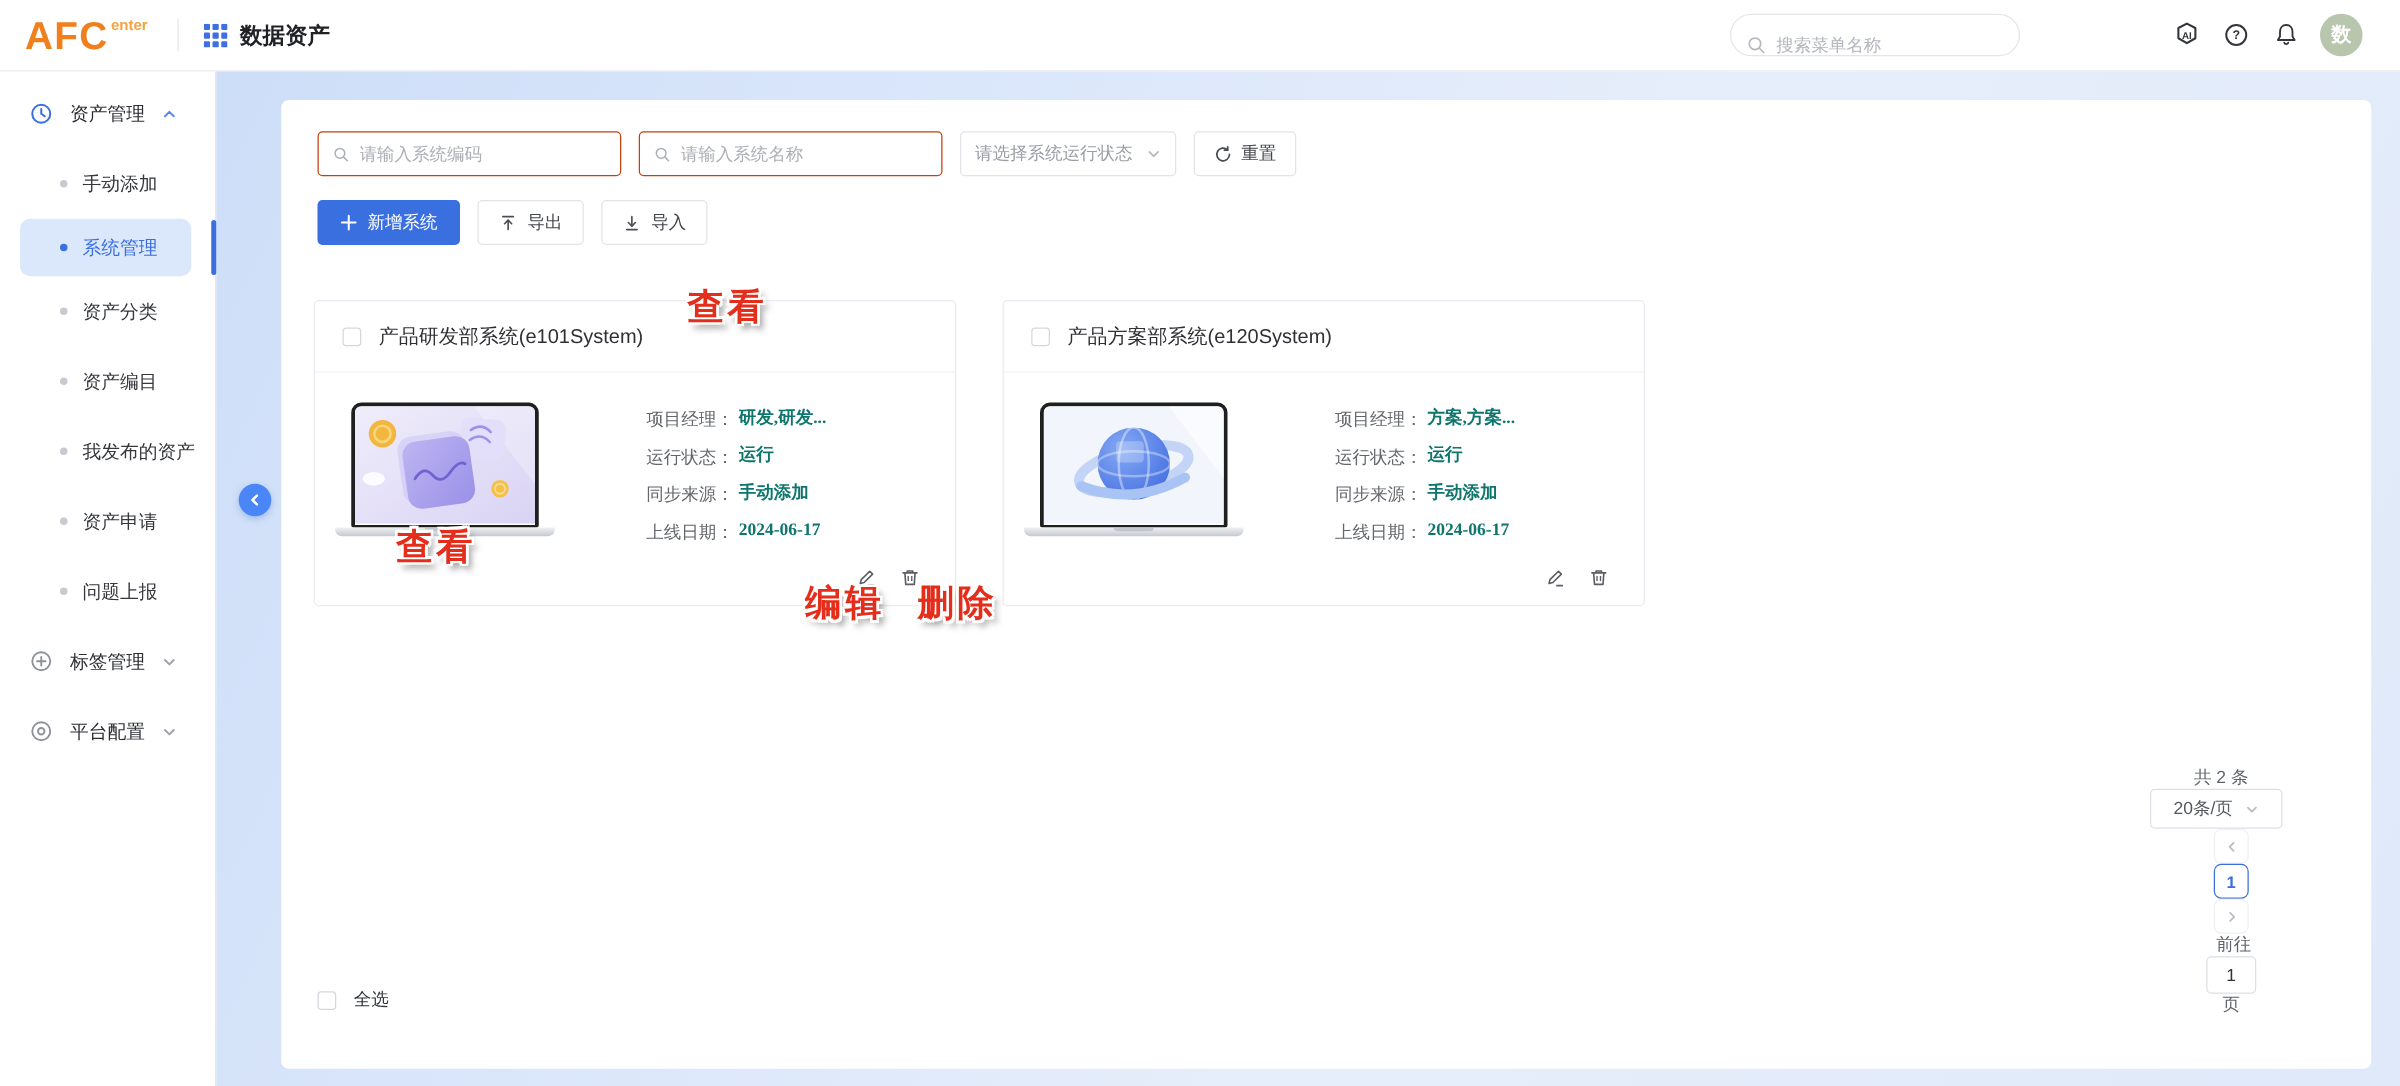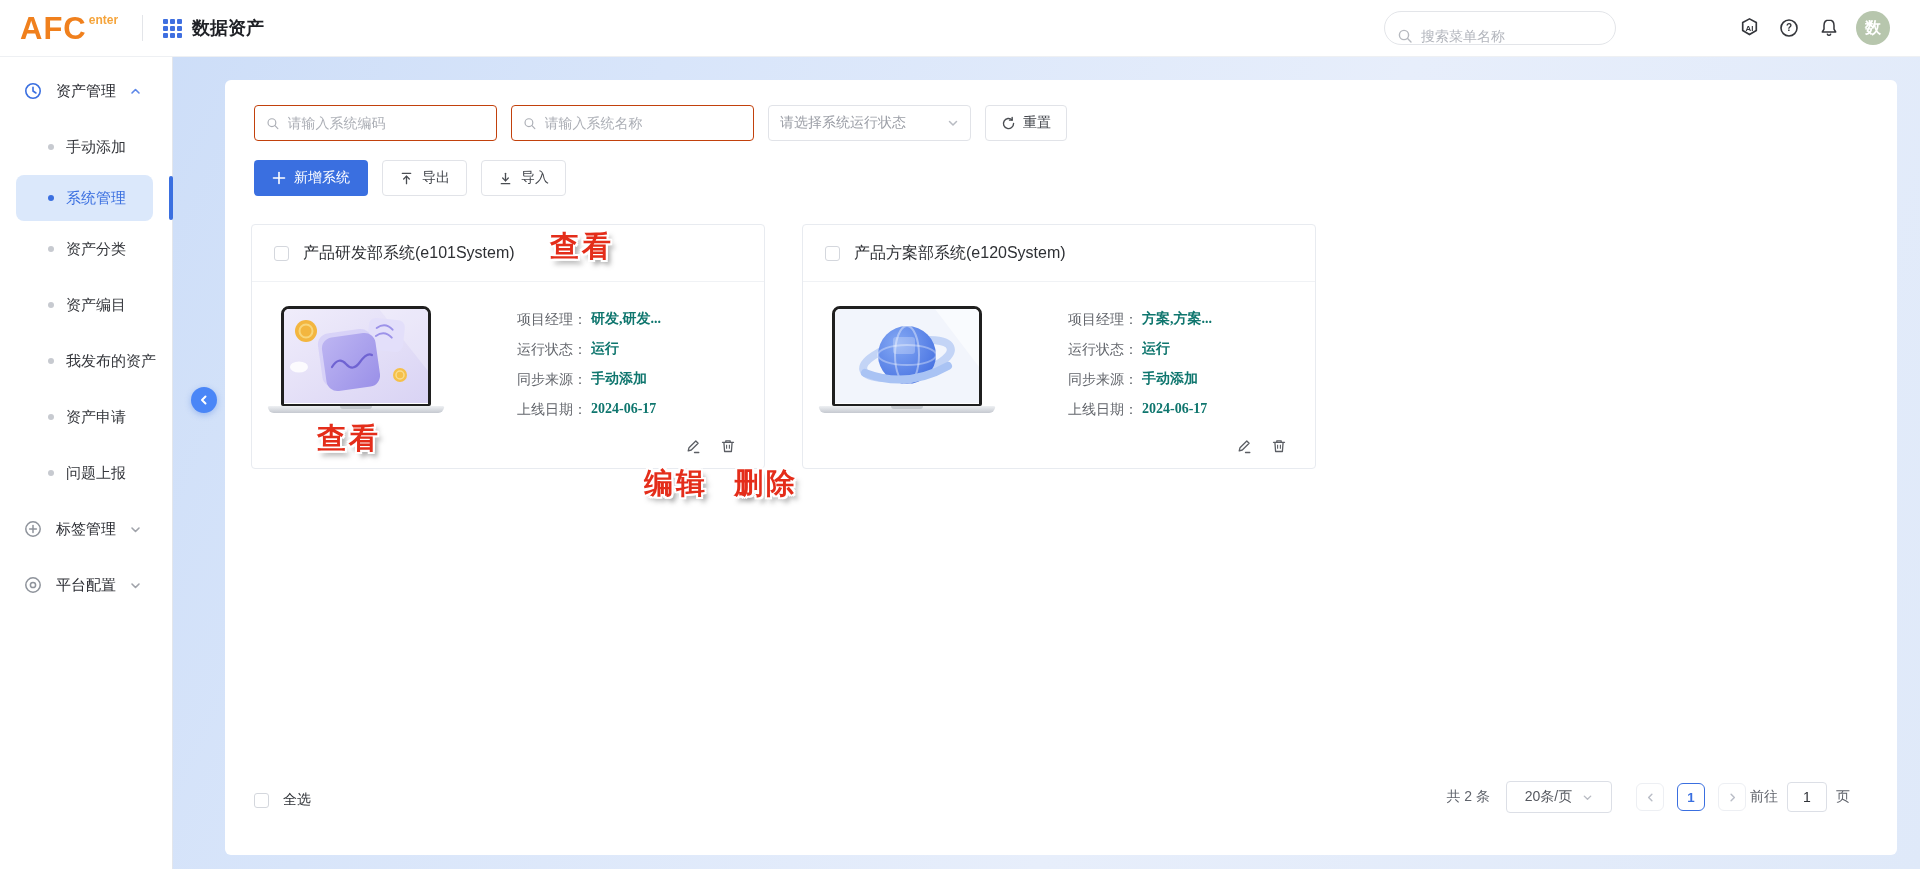--- a/index.html
+++ b/index.html
@@ -52,36 +52,36 @@
 
   
   .panel { position:absolute; left:225px; top:80px; width:1672px; height:775px; background:#fff;
     border-radius:6px; z-index:5; }
   .filter-row { position:absolute; left:29px; top:25px; display:flex; gap:14px; }
   .f-input { width:243px; height:36px; border:1px solid #c2410c; border-radius:4px; background:#fff;
     display:flex; align-items:center; padding:0 11px; }
   .f-input input { border:none; outline:none; width:100%; margin-left:8px; font-size:14px; color:#333;
     font-family:inherit; }
   .f-input input::placeholder { color:#acafb6; }
-  .f-select { width:203px; height:36px; border:1px solid #e1e3e8; border-radius:4px; background:#fff;
+  .f-select { width:173px; height:36px; border:1px solid #e1e3e8; border-radius:4px; background:#fff;
     display:flex; align-items:center; padding:0 11px; cursor:pointer; }
   .f-select .ph { flex:1; font-size:14px; color:#9b9ea6; }
   .f-reset { height:36px; border:1px solid #e1e3e8; border-radius:4px; background:#fff;
     display:flex; align-items:center; padding:0 15px; gap:7px; font-size:14px; color:#43464c;
     cursor:pointer; font-family:inherit; }
   .btn-row { position:absolute; left:29px; top:80px; display:flex; gap:14px; }
   .btn-primary { height:36px; padding:0 18px; background:#3a6fe0; border:none; border-radius:4px;
     color:#fff; font-size:14px; display:flex; align-items:center; gap:8px; cursor:pointer;
     font-family:inherit; }
   .btn-plain { height:36px; padding:0 16px; background:#fff; border:1px solid #e1e3e8; border-radius:4px;
     color:#43464c; font-size:14px; display:flex; align-items:center; gap:8px; cursor:pointer;
     font-family:inherit; }
 
   
-  .cards { position:absolute; left:26px; top:144px; display:flex; gap:37px; }
+  .cards { position:absolute; left:26px; top:160px; display:flex; gap:37px; }
   .card { width:514px; height:245px; border:1px solid #e8ebf0; border-radius:4px; background:#fff; }
   .card-hd { height:57px; border-bottom:1px solid #f0f2f5; display:flex; align-items:center;
     padding:0 22px; gap:14px; }
   .card-hd h3 { font-size:16px; font-weight:500; color:#2e3034; }
   .cb { width:15px; height:15px; border:1px solid #d4d7dd; border-radius:3px; background:#fff;
     flex:none; cursor:pointer; }
   .card-bd { position:relative; height:186px; }
   .laptop { position:absolute; left:29px; top:24px; }
   .lap-screen { width:150px; height:100px; border:3px solid #1f1f1f; border-bottom:2px solid #1f1f1f;
     border-radius:8px 8px 2px 2px; overflow:hidden; background:#fff; }
@@ -93,21 +93,21 @@
   .frow { display:flex; font-size:14px; line-height:30px; }
   .flabel { color:#63666c; }
   .fval { color:#0f766e; font-weight:600; margin-left:4px;font-family:Liberation Serif, serif; }
   .card-actions { position:absolute; right:28px; bottom:14px; display:flex; gap:19px; }
   .card-actions span { cursor:pointer; display:flex; }
 
   
   .pf-left { position:absolute; left:29px; bottom:46px; display:flex; align-items:center; gap:14px;
     font-size:14px; color:#2f3237; }
   .pager { position:absolute; right:47px; bottom:42px; display:flex; align-items:center; font-size:14px;
-    color:#5f636b; }
+    color:#5f636b;flex-direction:column; }
   .pg-total { margin-right:16px; }
   .pg-size { width:106px; height:32px; border:1px solid #dcdfe6; border-radius:4px; display:flex;
     align-items:center; justify-content:center; gap:10px; color:#55585f; cursor:pointer;
     margin-right:24px; background:#fff; }
   .pg-btn { width:28px; height:28px; border:1px solid #edeff3; border-radius:6px; background:#fff;
     display:flex; align-items:center; justify-content:center; cursor:pointer; }
   .pg-page { width:28px; height:28px; border:1px solid #3a6fe0; border-radius:6px; background:#fff;
     color:#3a6fe0; font-weight:700; display:flex; align-items:center; justify-content:center;
     margin:0 13px; cursor:pointer; }
   .pg-prev { margin-left:0; }

